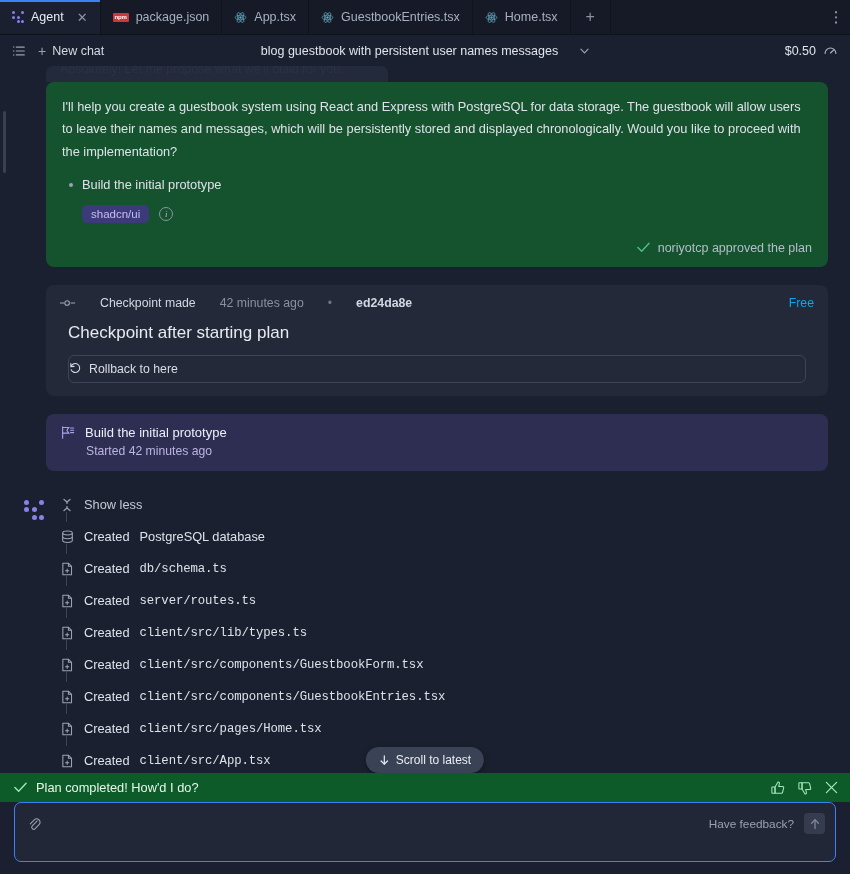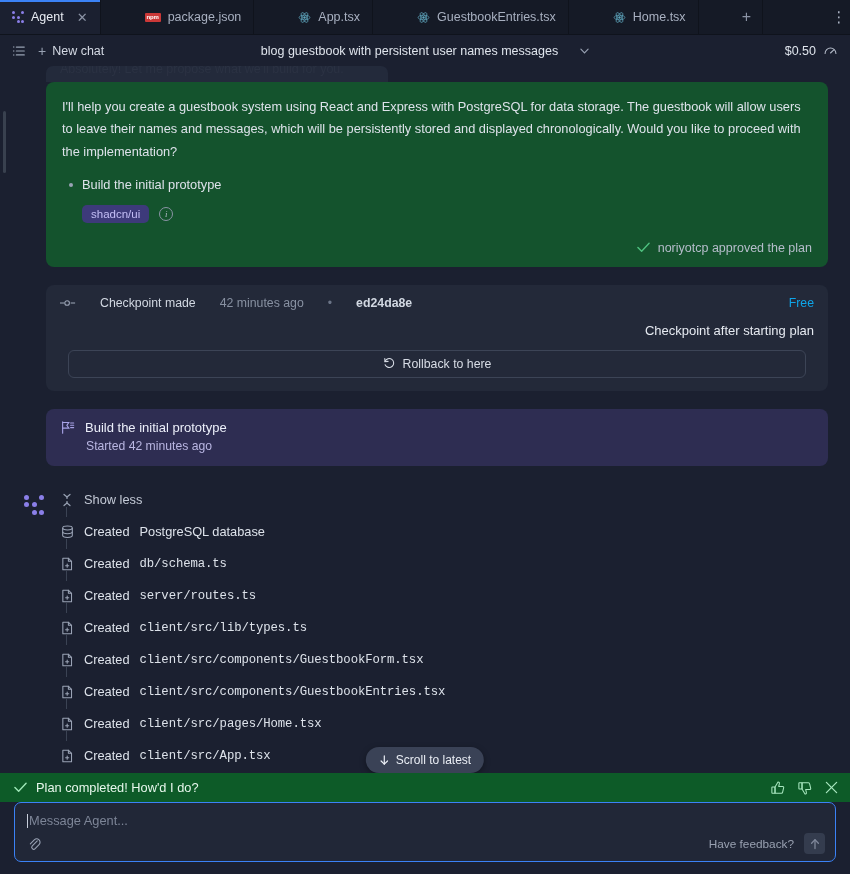--- a/index.html
+++ b/index.html
@@ -23,21 +23,20 @@
   }
 
   
   .tabbar {
     height: 35px;
     background: #151a26;
     display: flex;
     align-items: stretch;
     flex: none;
     border-bottom: 1px solid #0f131c;
-    gap: 32px;
   }
   .tab {
     display: flex;
     align-items: center;
     gap: 7px;
     padding: 0 12px;
     font-size: 12.5px;
     color: #a8b0c0;
     border-right: 1px solid #0f131c;
     position: relative;
@@ -295,33 +294,32 @@
     gap: 24px;
     font-size: 12.3px;
   }
   .ckpt-label { color: #d2d8e2; }
   .ckpt-time { color: #8891a2; }
   .ckpt-dot { color: #6b7487; }
   .ckpt-hash { color: #d2d8e2; font-weight: bold; }
   .ckpt-free { margin-left: auto; color: #0ea5e9; font-size: 12.3px; }
   .ckpt-title {
     margin: 13px 0 0 8px;
-    font-size: 13px;
+    font-size: 17px;
     color: #e6eaf1;
-    text-align: right;
   }
   .rollback {
     margin: 12px 0 0 8px;
     margin-right: 8px;
     border: 1px solid #3c4456;
     border-radius: 6px;
     height: 28px;
     display: flex;
     align-items: center;
-    justify-content: center;
+    justify-content: flex-start;
     gap: 7px;
     font-size: 12.3px;
     color: #d8dde6;
     cursor: pointer;
   }
 
   
   .task {
     margin: 18px 0 0 24px;
     background: #2e2d52;
@@ -834,24 +832,20 @@
       <span>
         <svg width="13" height="13" viewBox="0 0 14 14" fill="none" stroke="#a8e6bf" stroke-width="1.35" stroke-linecap="round">
           <line x1="1.5" y1="1.5" x2="12.5" y2="12.5"></line>
             <line x1="12.5" y1="1.5" x2="1.5" y2="12.5"></line>
         </svg>
       </span>
     </span>
   </div>
 
   <div class="composer">
-    <div class="placeholder">
-      <span class="caret"></span>
-      <span>Message Agent...</span>
-    </div>
     <div class="composer-bottom">
       <span class="clip">
         <svg width="14" height="15" viewBox="0 0 14 16" fill="none" stroke="#9aa3b5" stroke-width="1.15" stroke-linecap="round">
           <path d="M10.5 5.2 L5.2 10.5 A2.1 2.1 0 0 0 8.2 13.5 L12.4 9.3 A3.6 3.6 0 0 0 7.3 4.2 L3.1 8.4"></path>
         </svg>
       </span>
       <span class="feedback">Have feedback?</span>
       <span class="send">
         <svg width="12" height="12" viewBox="0 0 12 12" fill="none" stroke="#7f879a" stroke-width="1.3" stroke-linecap="round" stroke-linejoin="round">
           <line x1="6" y1="10.5" x2="6" y2="1.8"></line>

